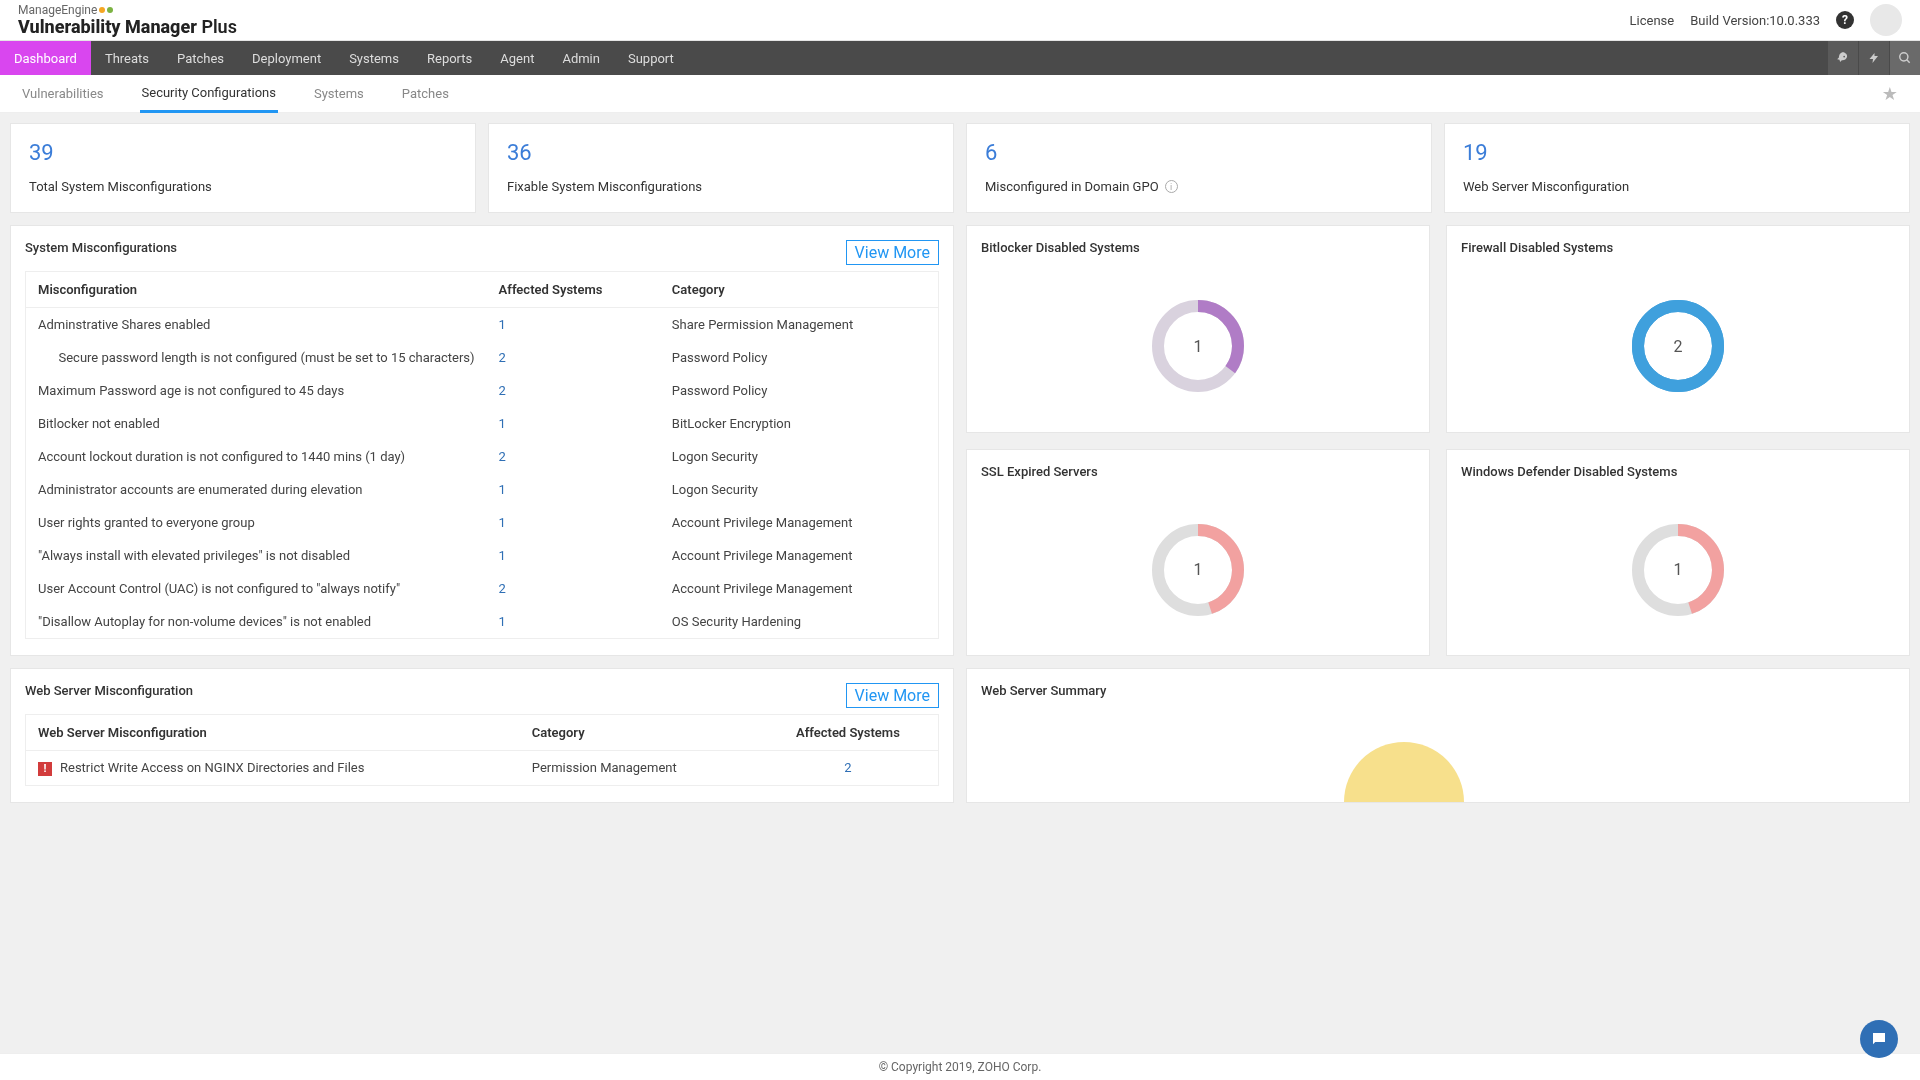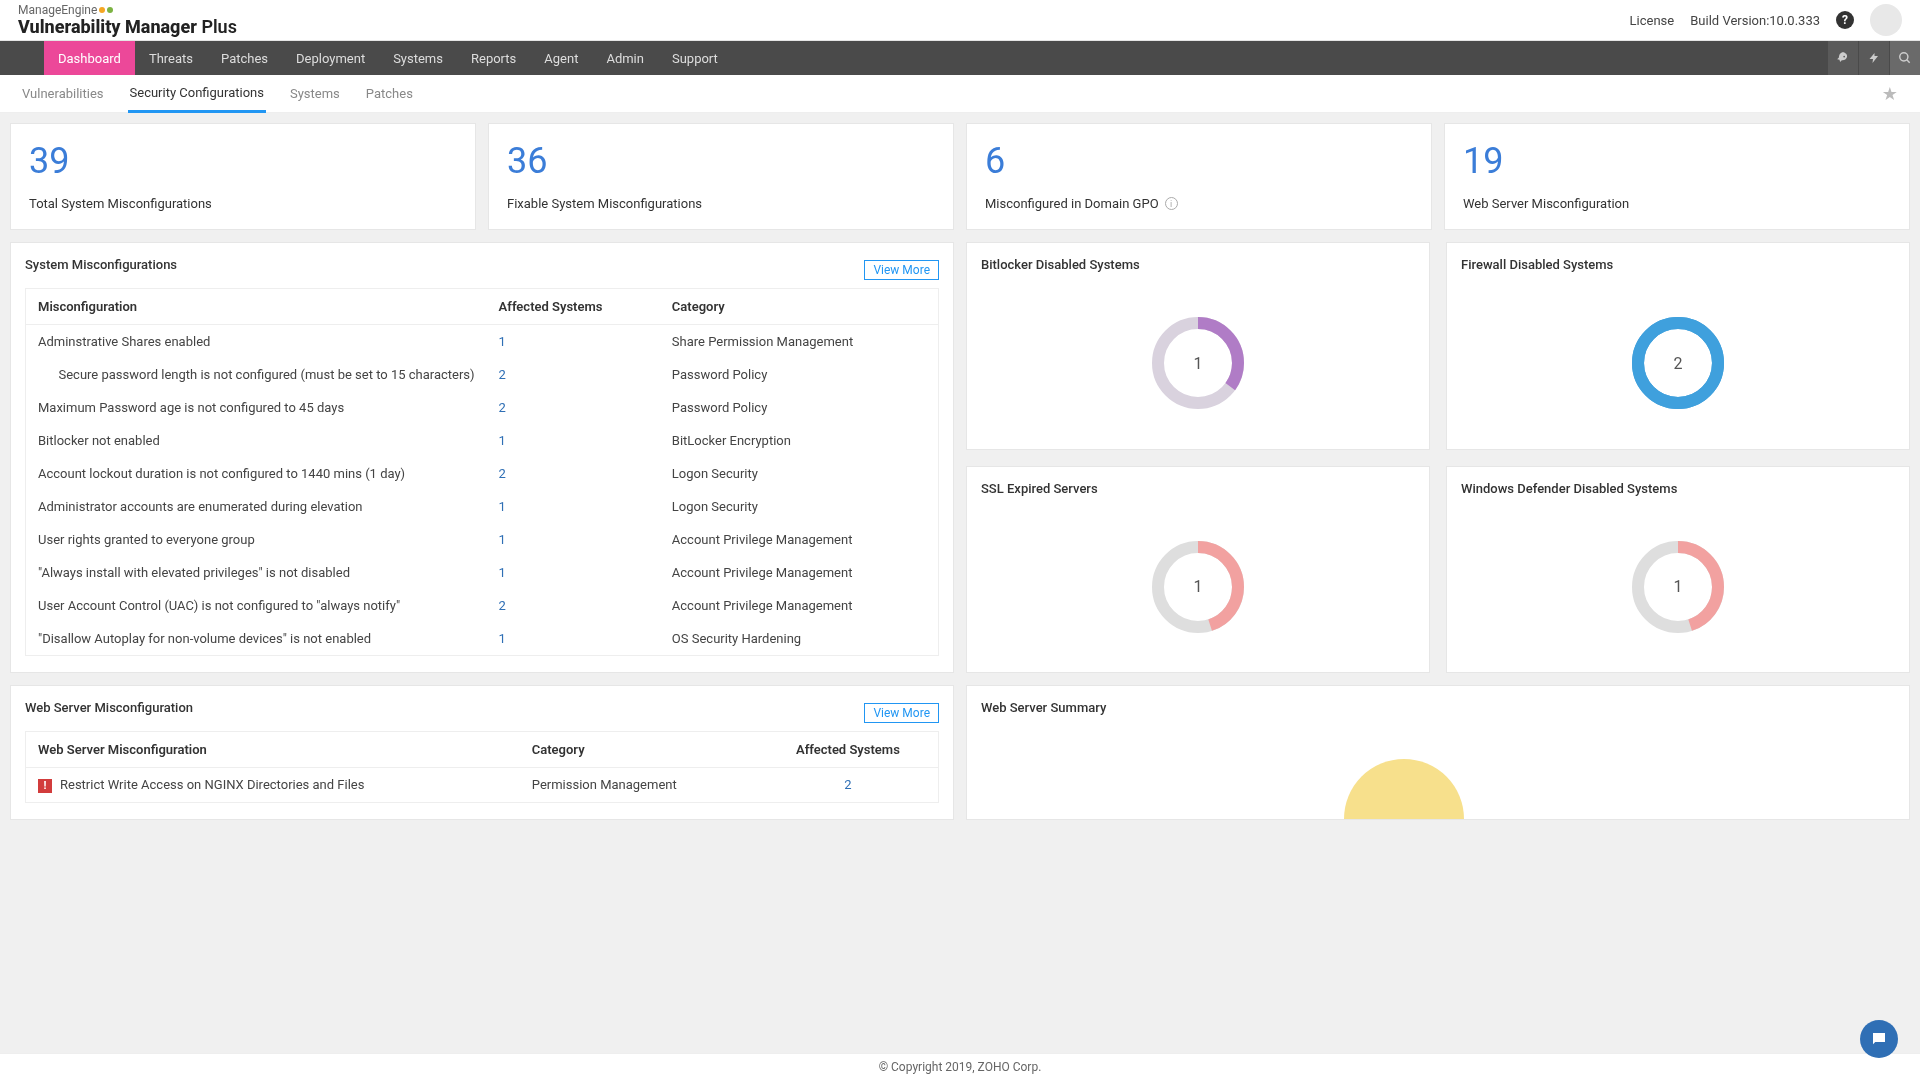--- a/index.html
+++ b/index.html
@@ -11,38 +11,38 @@
 .brand-top .dot1{width:6px;height:6px;border-radius:50%;background:#f5a623;display:inline-block;}
 .brand-top .dot2{width:6px;height:6px;border-radius:50%;background:#7cb342;display:inline-block;}
 .brand-title{ font-size:18px; font-weight:600; color:#222; }
 .brand-title .bold{ font-weight:800 }
 .topbar-right{ display:flex; align-items:center; gap:16px; color:#444; font-size:13px;}
 .help-icon{ width:18px;height:18px;border-radius:50%;background:#333;color:#fff;display:flex;align-items:center;justify-content:center;font-size:12px;font-weight:bold;cursor:pointer;}
 .avatar{ width:32px;height:32px;border-radius:50%;background:#e8e8e8;cursor:pointer;}
 .mainnav{ background:#4a4a4a; height:34px; display:flex; align-items:stretch; color:#ddd; font-size:13px; justify-content:space-between;}
 .mainnav-left{display:flex;}
 .mainnav-item{ padding:0 14px; display:flex; align-items:center; cursor:pointer;}
-.mainnav-item.active{ background:#ec4899; color:#fff;margin-left:44px;}
+.mainnav-item.active{ background:#d946ef; color:#fff;}
 .mainnav-right{display:flex; align-items:stretch;}
 .mainnav-icon{ width:30px;display:flex;align-items:center;justify-content:center;background:#5a5a5a;margin-left:1px;cursor:pointer;color:#ccc;}
 .mainnav-icon.search{background:#6a6a6a;}
-.subnav{ background:#fff; height:38px; display:flex; align-items:center; padding:0 20px; gap:22px; font-size:13px; color:#888; border-bottom:1px solid #eee; position:relative;}
+.subnav{ background:#fff; height:38px; display:flex; align-items:center; padding:0 20px; gap:34px; font-size:13px; color:#888; border-bottom:1px solid #eee; position:relative;}
 .subnav-item{ cursor:pointer; padding:10px 2px; }
 .subnav-item.active{ color:#333; border-bottom:3px solid #2196f3; }
 .star-icon{ position:absolute; right:22px; color:#bbb; font-size:18px; cursor:pointer;}
 .content{ padding:10px; }
 .kpi-row{ display:grid; grid-template-columns:repeat(4,1fr); gap:12px; margin-bottom:12px;}
 .kpi-card{ background:#fff; border:1px solid #e6e6e6; padding:16px 18px 18px 18px;}
-.kpi-num{ font-size:36px; color:#3b7dd8; font-weight:400;}
+.kpi-num{ font-size:22px; color:#3b7dd8; font-weight:400;}
 .kpi-label{ font-size:13px; color:#333; margin-top:14px; display:flex; align-items:center; gap:6px;}
 .info-icon{ width:13px;height:13px;border-radius:50%;border:1px solid #aaa;color:#aaa;font-size:9px;display:inline-flex;align-items:center;justify-content:center;}
 .panels-row{ display:grid; grid-template-columns:1fr 1fr; gap:12px;}
 .panel{ background:#fff; border:1px solid #e6e6e6; padding:14px 14px 16px 14px;}
 .panel-title{ font-size:13px; color:#333; margin-bottom:10px;font-weight:500;}
-.viewmore{ float:right; border:1px solid #2196f3; color:#2196f3; font-size:12px; padding:2px 8px; cursor:pointer; background:#fff;}
+.viewmore{ float:right; border:1px solid #2196f3; color:#2196f3; font-size:16px; padding:2px 8px; cursor:pointer; background:#fff;}
 .innerbox{ border:1px solid #eee; margin-top:6px; clear:both;}
 .table{ width:100%; border-collapse:collapse; font-size:13px;}
 .table th{ text-align:left; font-weight:600; padding:10px 12px; color:#333; border-bottom:1px solid #eee;}
 .table td{ padding:9px 12px; color:#444;}
 .table td.aff{ color:#2f6fb5; cursor:pointer;}
 .right-mini-grid{ display:grid; grid-template-columns:1fr 1fr; gap:16px;}
 .minipanel{ background:#fff; border:1px solid #e6e6e6; padding:14px; display:flex; flex-direction:column;}
 .donut-wrap{ flex:1; display:flex; align-items:center; justify-content:center; padding:20px 0 10px 0;}
 .donut{ position:relative; width:100px;height:100px;}
 .donut svg{ transform:rotate(-90deg);}

